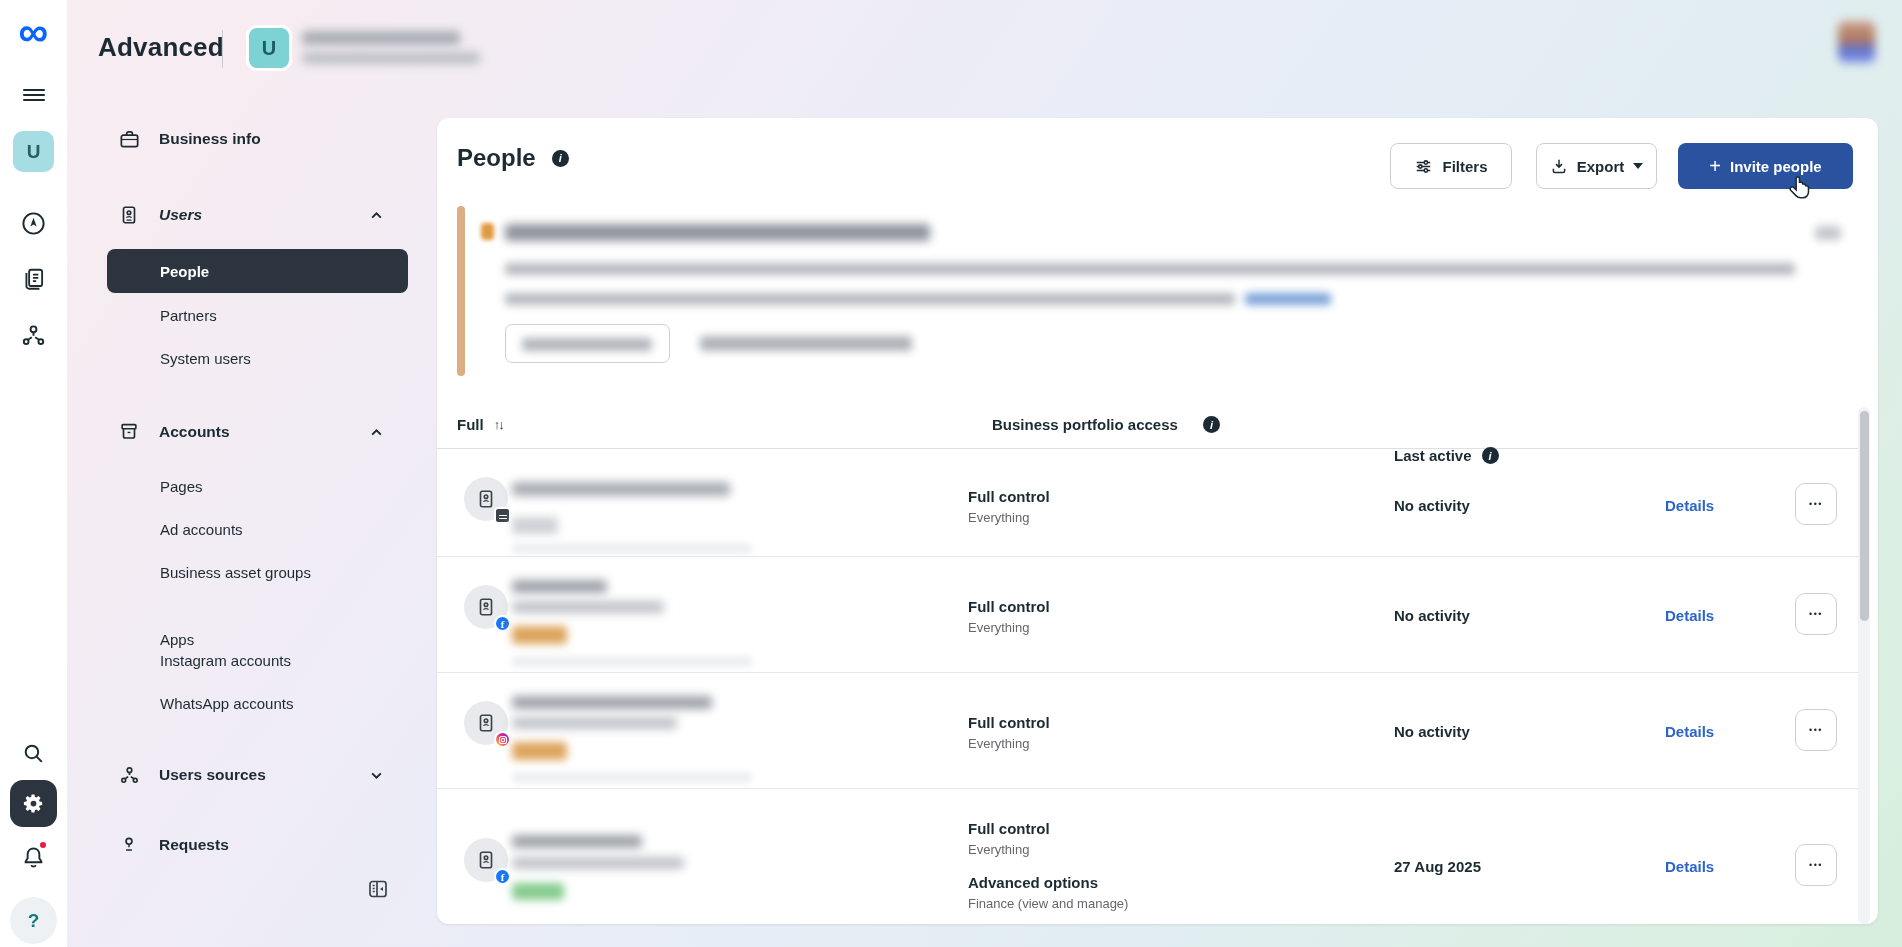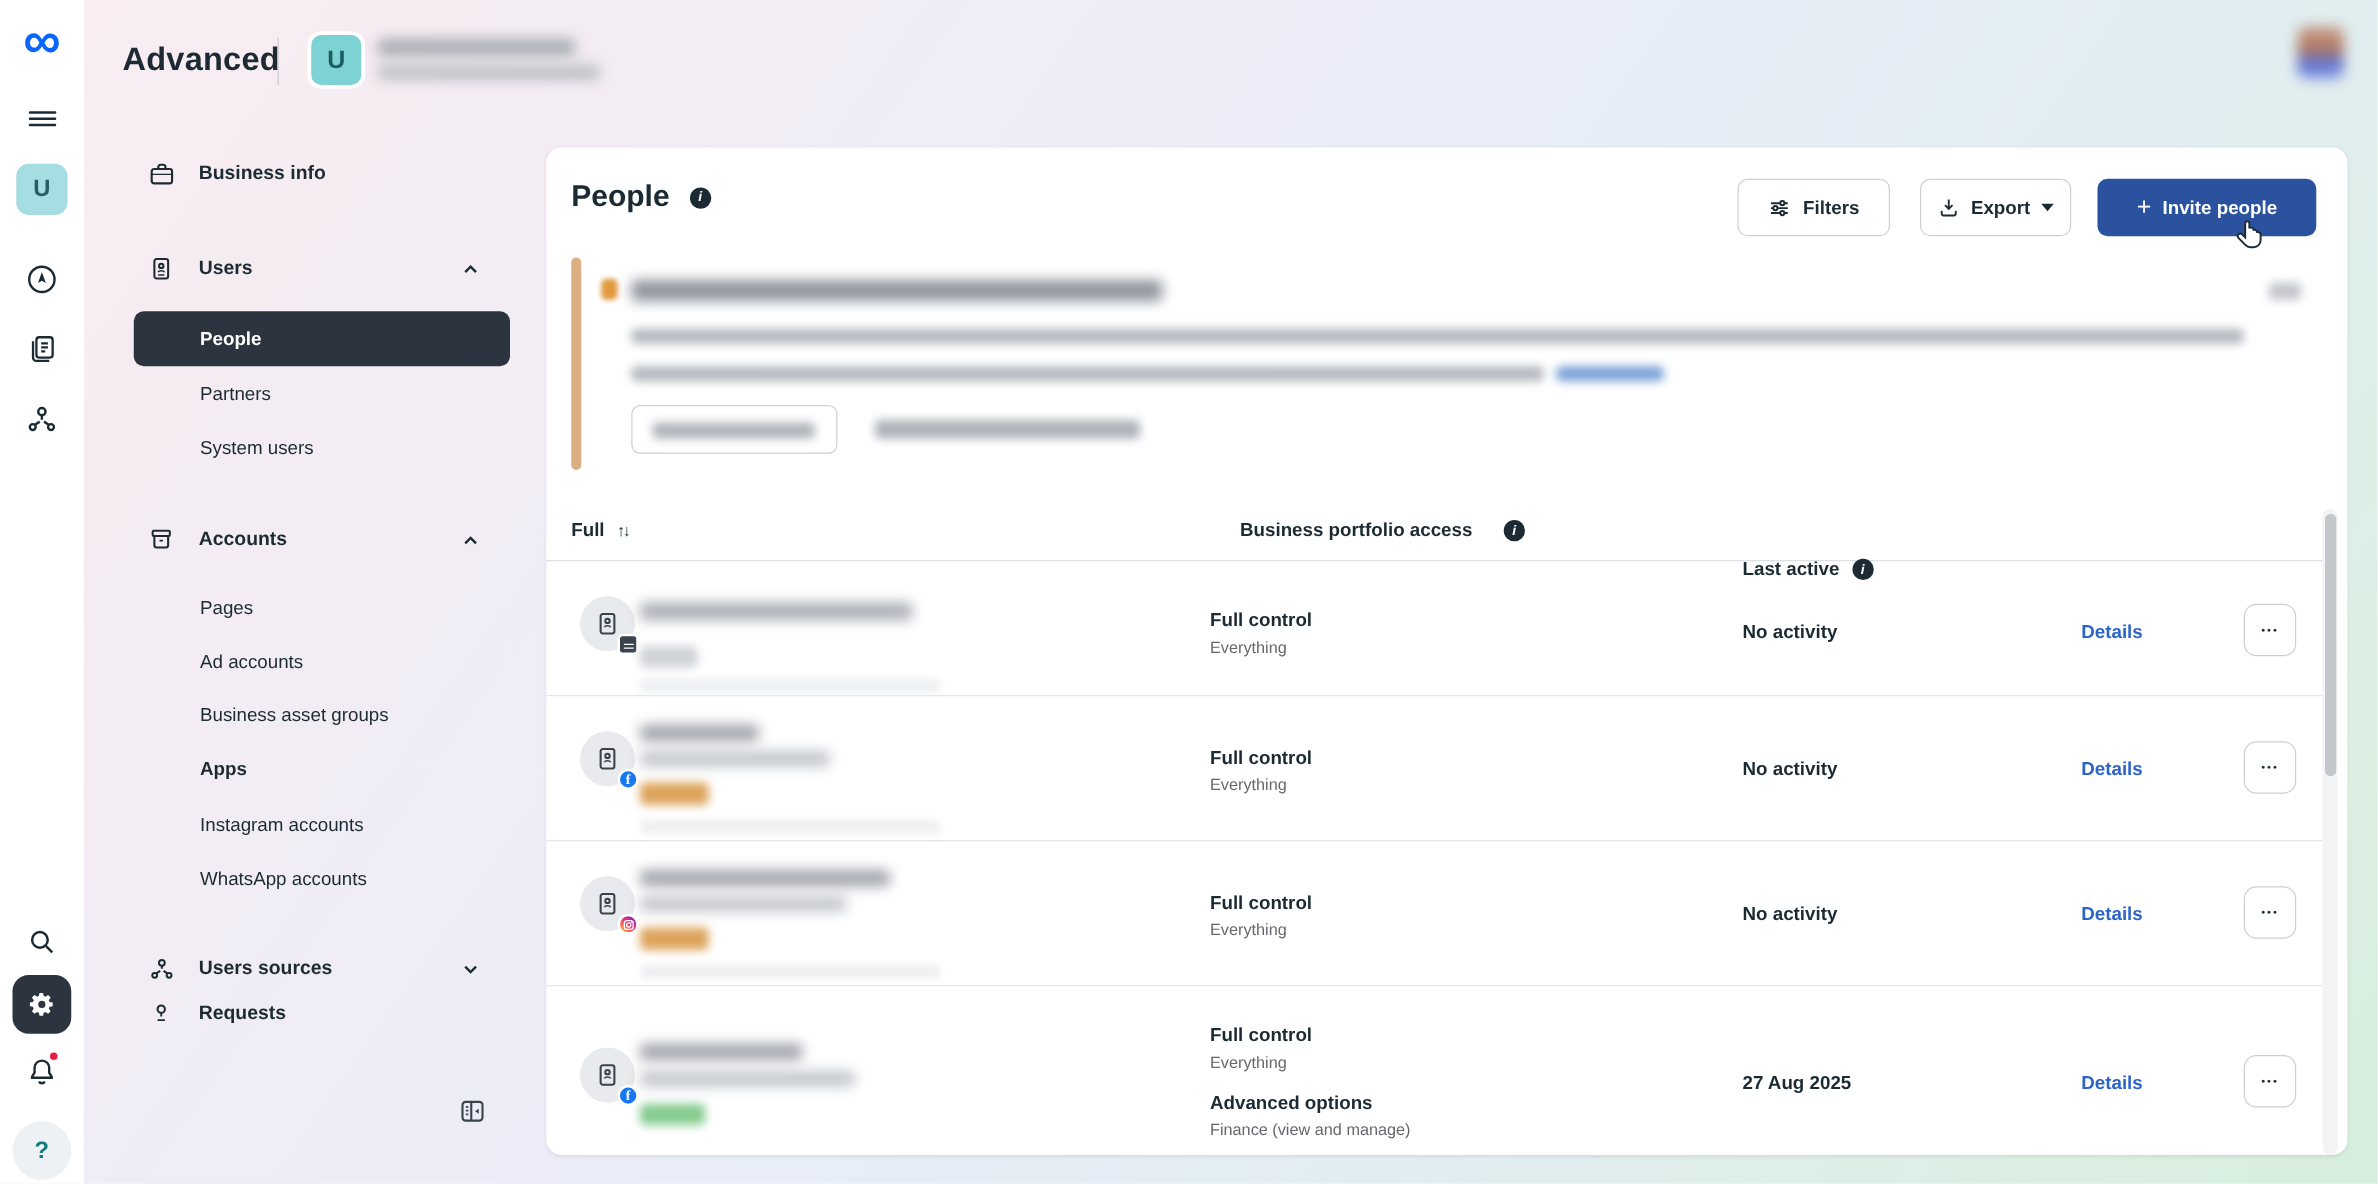--- a/index.html
+++ b/index.html
@@ -180,21 +180,21 @@
     <span class="ic">
       <svg width="23" height="23" viewBox="0 0 24 24" fill="none" stroke="#1c2b33" stroke-width="1.8">
           <rect x="3.5" y="7.5" width="17" height="12" rx="2"></rect>
           <path d="M9 7.5V6a2 2 0 0 1 2-2h2a2 2 0 0 1 2 2v1.5"></path>
           <path d="M3.5 12h17" stroke-width="1.2"></path>
         </svg>
     </span>
     <span class="lbl">Business info</span>
   </div>
 
-  <div class="nav-hdr" style="top:200px;">
+  <div class="nav-hdr" style="top:200px;font-style:italic;">
     <span class="ic">
       <svg width="22" height="22" viewBox="0 0 24 24" fill="none" stroke="#1c2b33" stroke-width="1.8">
           <rect x="6" y="3.5" width="12" height="17" rx="2"></rect>
           <circle cx="12" cy="9.5" r="1.9"></circle>
           <path d="M9.3 15c.5-1.6 4.9-1.6 5.4 0M9.3 17.5h5.4" stroke-width="1.4"></path>
         </svg>
     </span>
     <span class="lbl">Users</span>
   </div>
   <span class="chev" style="top:209px;">
@@ -219,42 +219,42 @@
   </div>
   <span class="chev" style="top:426px;">
     <svg width="13" height="13" viewBox="0 0 12 12" fill="none" stroke="#1c2b33" stroke-width="1.8">
         <path d="M2 8l4-4 4 4"></path>
       </svg>
   </span>
 
   <div class="nav-sub" style="top:471px;">Pages</div>
   <div class="nav-sub" style="top:514px;">Ad accounts</div>
   <div class="nav-sub" style="top:557px;">Business asset groups</div>
-  <div class="nav-sub" style="top:600px;font-weight:bold;">Apps</div>
+  <div class="nav-sub" style="top:624px;">Apps</div>
   <div class="nav-sub" style="top:645px;">Instagram accounts</div>
   <div class="nav-sub" style="top:688px;">WhatsApp accounts</div>
 
   <div class="nav-hdr" style="top:760px;">
     <span class="ic">
       <svg width="23" height="23" viewBox="0 0 24 24" fill="none" stroke="#1c2b33" stroke-width="1.7">
           <circle cx="12" cy="6.5" r="2.4"></circle>
           <circle cx="6" cy="17" r="2"></circle>
           <circle cx="18" cy="17" r="2"></circle>
           <path d="M12 8.9v2.6M10.6 13.2L7.4 15.4M13.4 13.2l3.2 2.2"></path>
         </svg>
     </span>
     <span class="lbl">Users sources</span>
   </div>
   <span class="chev" style="top:769px;">
     <svg width="13" height="13" viewBox="0 0 12 12" fill="none" stroke="#1c2b33" stroke-width="1.8">
         <path d="M2 4l4 4 4-4"></path>
       </svg>
   </span>
 
-  <div class="nav-hdr" style="top:796px;">
+  <div class="nav-hdr" style="top:830px;">
     <span class="ic">
       <svg width="22" height="22" viewBox="0 0 24 24" fill="none" stroke="#1c2b33" stroke-width="1.8">
           <circle cx="12" cy="8" r="3.2"></circle>
           <path d="M12 11.2v3.3M8.8 17.5h6.4" stroke-width="1.6"></path>
         </svg>
     </span>
     <span class="lbl">Requests</span>
   </div>
 
   <div class="collapse-btn">

